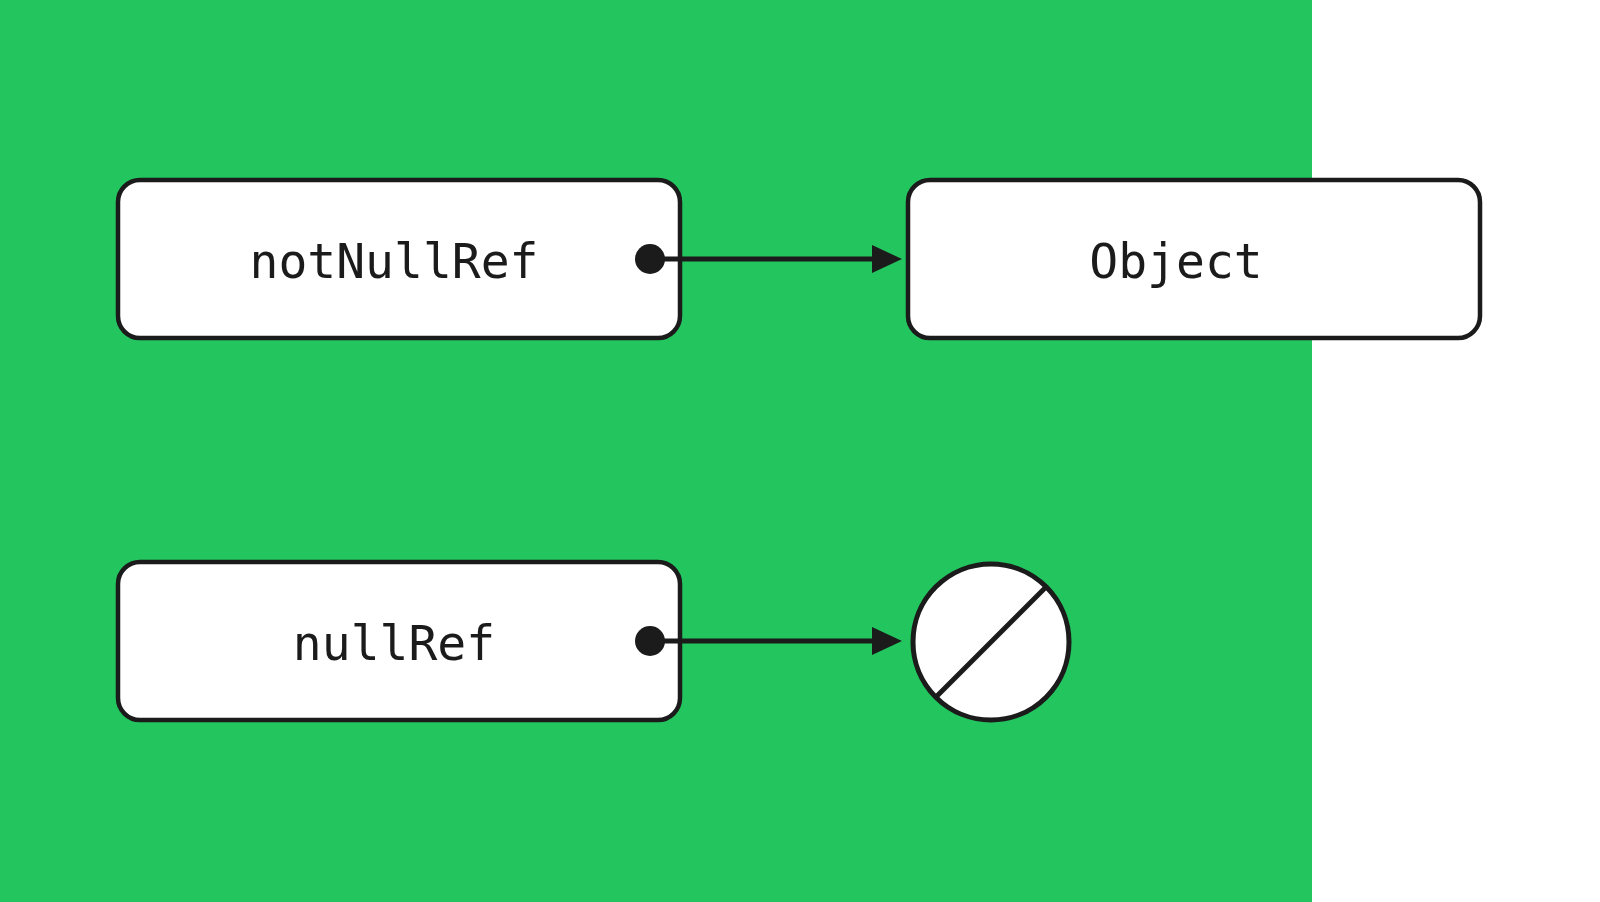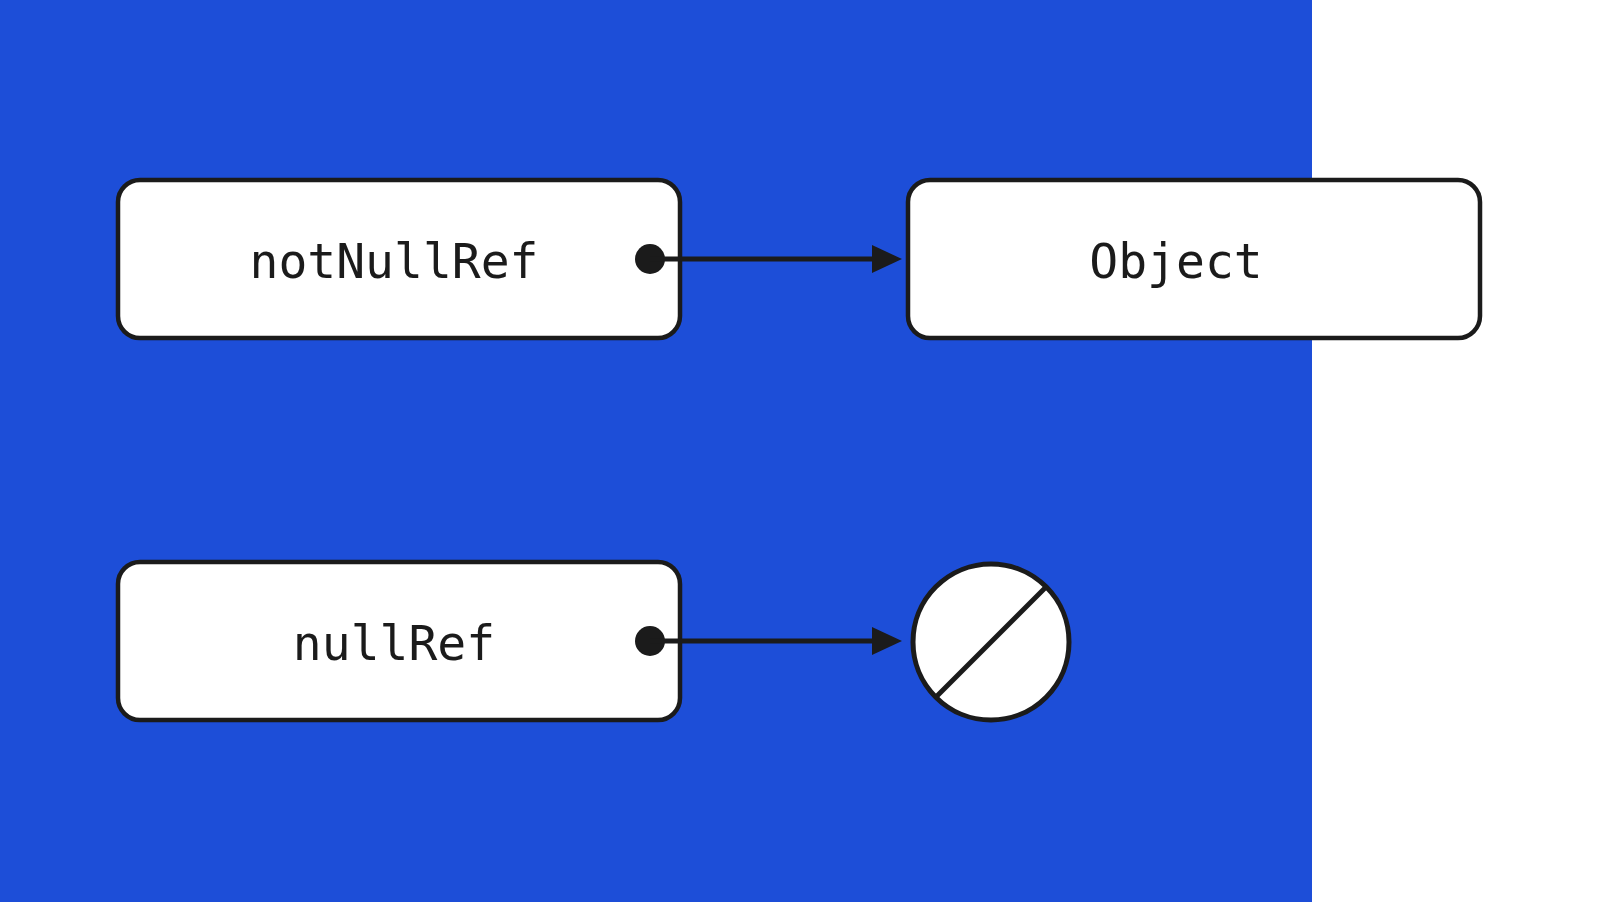--- a/index.html
+++ b/index.html
@@ -8,21 +8,21 @@
     background: #ffffff;
     width: 1600px;
     height: 902px;
     overflow: hidden;
     font-family: "DejaVu Sans Mono", "Liberation Mono", monospace;
   }
   .canvas {
     position: relative;
     width: 1312px;
     height: 902px;
-    background: #1d4ed8;
+    background: #22c55e;
   }
   svg { display: block; }
   .node-box {
     fill: #ffffff;
     stroke: #1b1b1b;
     stroke-width: 4.5;
   }
   .node-label {
     fill: #1b1b1b;
     font-family: "DejaVu Sans Mono", "Liberation Mono", monospace;

